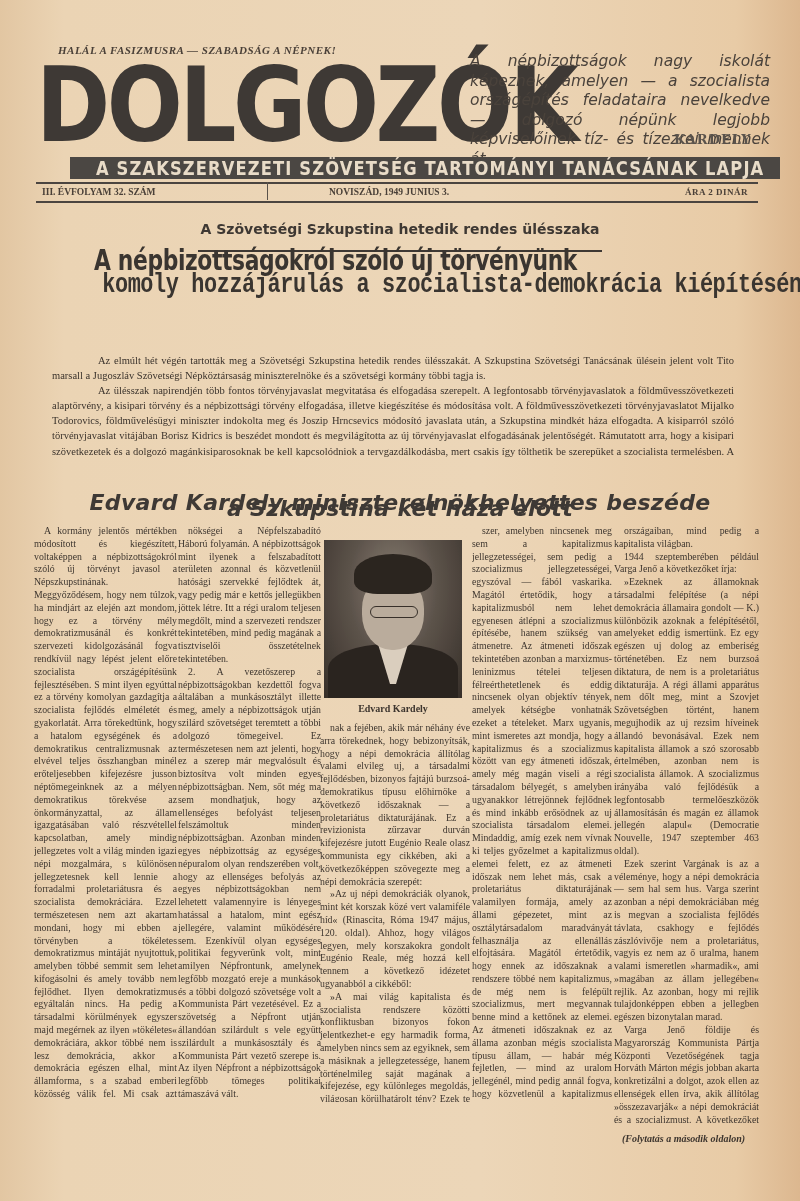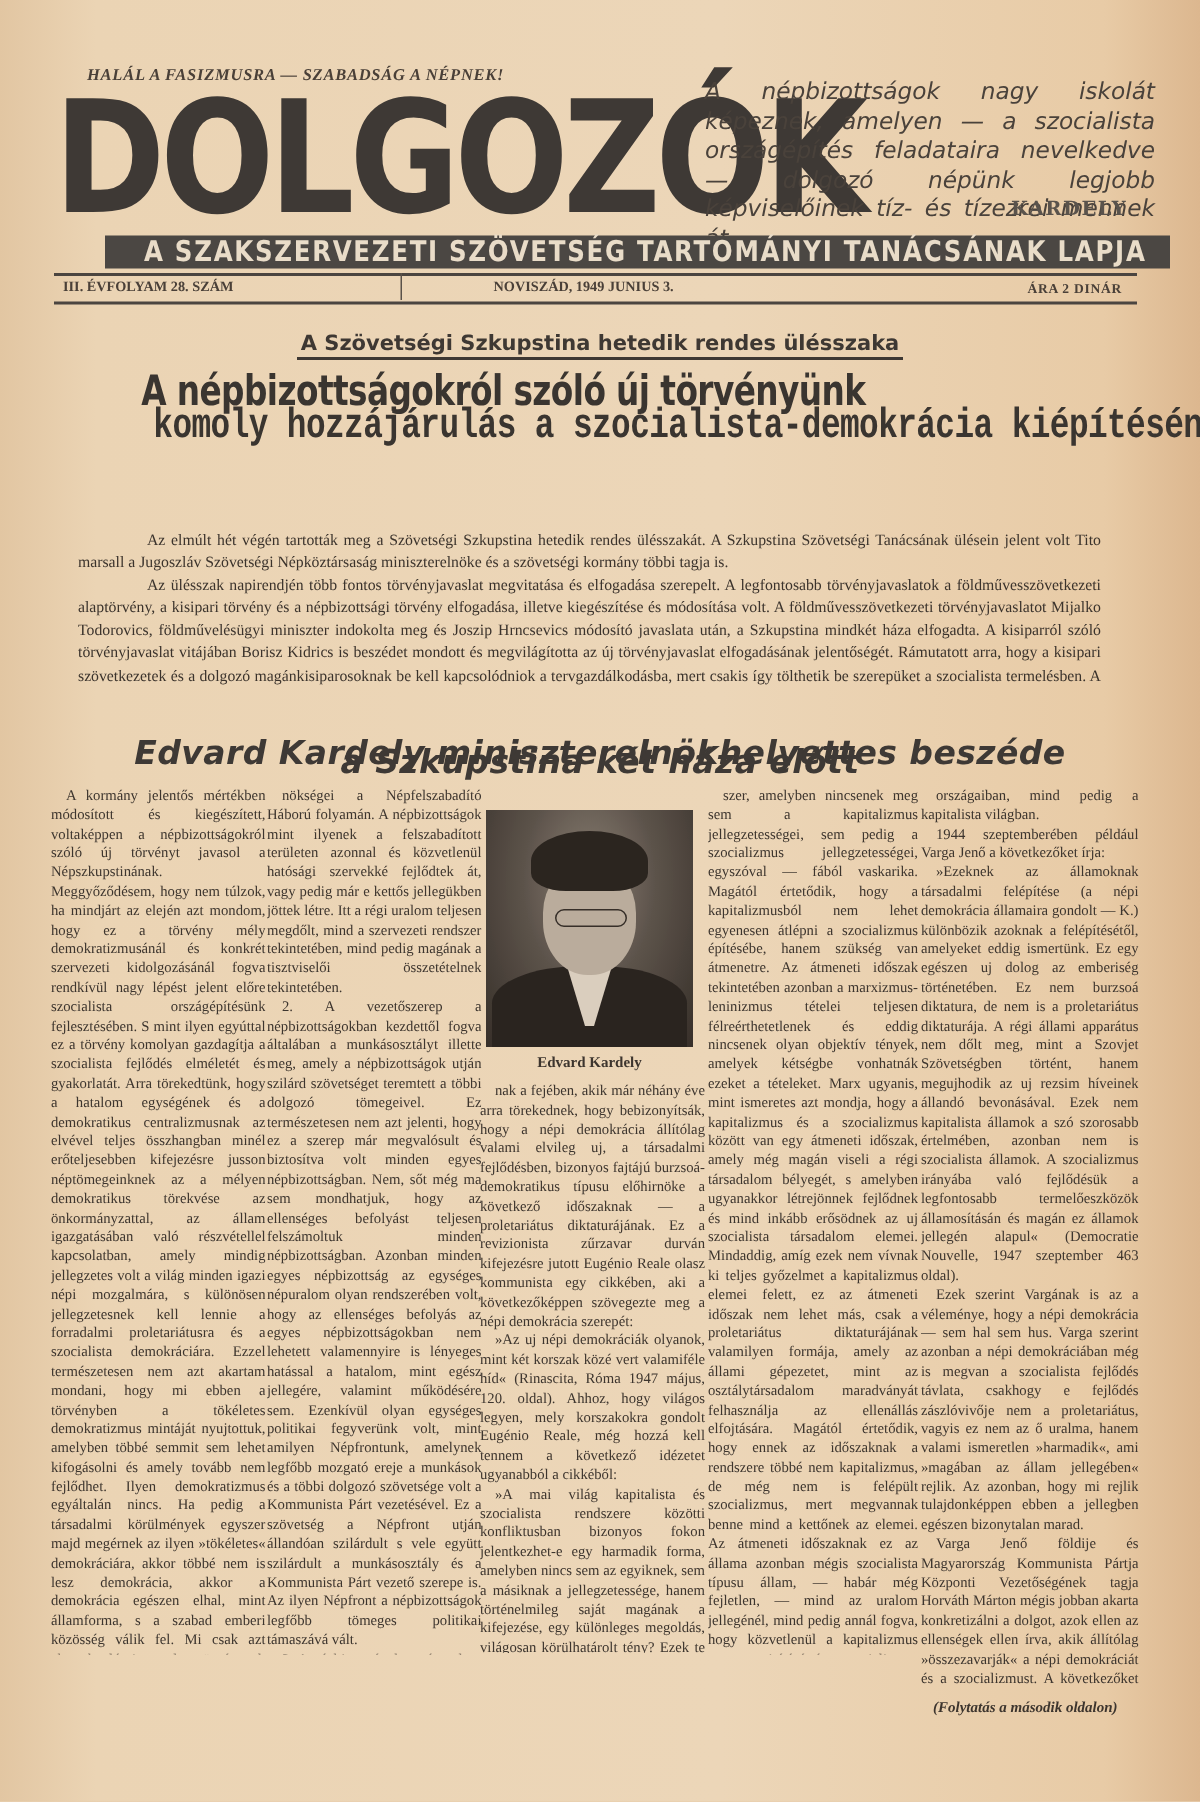--- a/index.html
+++ b/index.html
@@ -11,21 +11,21 @@
   .quote-author{position:absolute;left:674px;top:132px;font-family:"DejaVu Serif",serif;font-weight:bold;font-size:13px;letter-spacing:1px;color:#5a534c;}
   .subbar{position:absolute;left:44px;top:157px;width:710px;height:22px;background:#4b4743;margin-left:26px;}
   .subbar span{position:absolute;left:26px;top:0;font-family:"DejaVu Sans",sans-serif;font-weight:bold;font-size:19px;line-height:22px;color:#e9dcc8;letter-spacing:1.3px;white-space:nowrap;transform:scaleX(0.86);transform-origin:left center;}
   .rule{position:absolute;height:2px;background:#4b4540;}
   .infobar{position:absolute;left:36px;top:184px;width:722px;height:16px;font-size:9.5px;font-weight:bold;line-height:16px;color:#4a4038;}
   .infobar .vol{position:absolute;left:6px;}
   .infobar .date{position:absolute;left:293px;}
   .infobar .price{position:absolute;right:10px;letter-spacing:0.5px;font-size:9px;}
   .infobar .sep{position:absolute;left:231px;top:-2px;width:1px;height:18px;background:#5a524a;}
   .kicker{position:absolute;left:0;width:800px;top:221px;text-align:center;font-family:"DejaVu Sans",sans-serif;font-weight:bold;font-size:14px;color:#3e3833;}
-  .kicker span{border-bottom:2px solid #3e3833;padding:0 2px 1px;}
+  .kicker span{border-bottom:2px solid #3e3833;padding:0 2px 13px;}
   .headline{position:absolute;left:0;width:672px;text-align:center;font-family:"DejaVu Sans",sans-serif;font-weight:bold;color:#3a3530;letter-spacing:-0.5px;white-space:nowrap;}
   .h1{top:244px;font-size:28px;}
   .h2{top:269px;font-size:28px;font-family:Liberation Mono, monospace;}
   .h3{top:318px;font-size:28px;}
   .headline span{display:inline-block;transform:scaleX(0.78);transform-origin:center;}
   .lead{position:absolute;left:52px;top:353px;width:682px;font-size:10.5px;line-height:15.1px;text-align:justify;color:#3b332c;}
   .lead p{margin:0;text-indent:46px;}
   .article-title{position:absolute;left:0;width:800px;text-align:center;font-family:"DejaVu Sans",sans-serif;font-weight:bold;font-style:italic;font-size:22px;color:#3e3935;letter-spacing:0.3px;}
   .at1{top:470px;margin-top:20px;}
   .at2{top:496px;}
@@ -55,21 +55,21 @@
 
   <div class="quote">A népbizottságok nagy iskolát képeznek, amelyen — a szocialista országépítés feladataira nevelkedve — dolgozó népünk legjobb képviselőinek tíz- és tízezrei mennek át.</div>
   <div class="quote-author">KARDELY</div>
 
   <div class="subbar">
     <span>A SZAKSZERVEZETI SZÖVETSÉG TARTOMÁNYI TANÁCSÁNAK LAPJA</span>
   </div>
 
   <div class="rule" style="left:36px;top:182px;width:722px;"></div>
   <div class="infobar">
-    <span class="vol">III. ÉVFOLYAM 28. SZÁM</span>
+    <span class="vol">III. ÉVFOLYAM 32. SZÁM</span>
     <span class="sep"></span>
     <span class="date">NOVISZÁD, 1949 JUNIUS 3.</span>
     <span class="price">ÁRA 2 DINÁR</span>
   </div>
   <div class="rule" style="left:36px;top:201px;width:722px;"></div>
 
   <div class="kicker"><span>A Szövetségi Szkupstina hetedik rendes ülésszaka</span></div>
   <div class="headline h1"><span>A népbizottságokról szóló új törvényünk</span></div>
   <div class="headline h2"><span>komoly hozzájárulás a szocialista-demokrácia kiépítésének</span></div>
 

